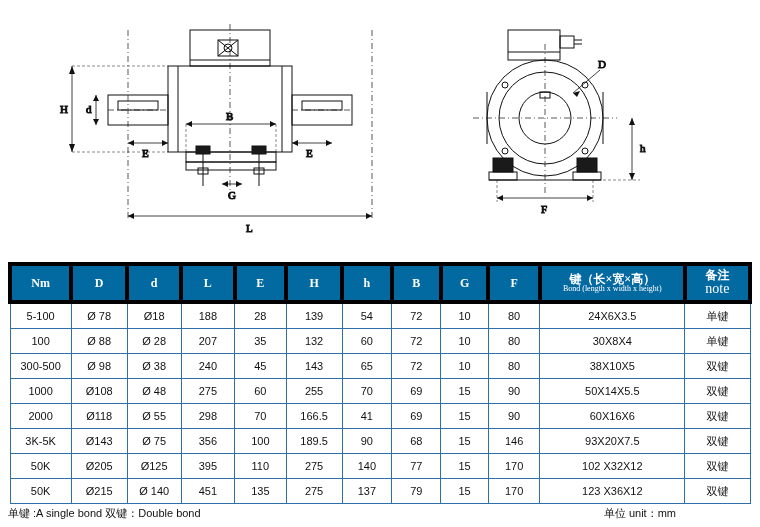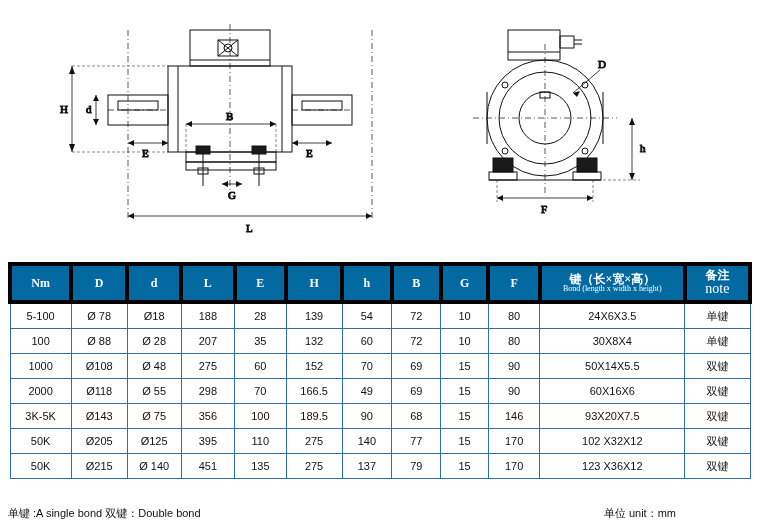--- a/index.html
+++ b/index.html
@@ -227,41 +227,55 @@
             <td>35</td>
             <td>132</td>
             <td>60</td>
             <td>72</td>
             <td>10</td>
             <td>80</td>
             <td>30X8X4</td>
             <td>单键</td>
           </tr>
           <tr>
+            <td>300-500</td>
+            <td>Ø 98</td>
+            <td>Ø 38</td>
+            <td>240</td>
+            <td>45</td>
+            <td>143</td>
+            <td>65</td>
+            <td>72</td>
+            <td>10</td>
+            <td>80</td>
+            <td>38X10X5</td>
+            <td>双键</td>
+          </tr>
+          <tr>
             <td>1000</td>
             <td>Ø108</td>
             <td>Ø 48</td>
             <td>275</td>
             <td>60</td>
-            <td>152</td>
+            <td>255</td>
             <td>70</td>
             <td>69</td>
             <td>15</td>
             <td>90</td>
             <td>50X14X5.5</td>
             <td>双键</td>
           </tr>
           <tr>
             <td>2000</td>
             <td>Ø118</td>
             <td>Ø 55</td>
             <td>298</td>
             <td>70</td>
             <td>166.5</td>
-            <td>49</td>
+            <td>41</td>
             <td>69</td>
             <td>15</td>
             <td>90</td>
             <td>60X16X6</td>
             <td>双键</td>
           </tr>
           <tr>
             <td>3K-5K</td>
             <td>Ø143</td>
             <td>Ø 75</td>

